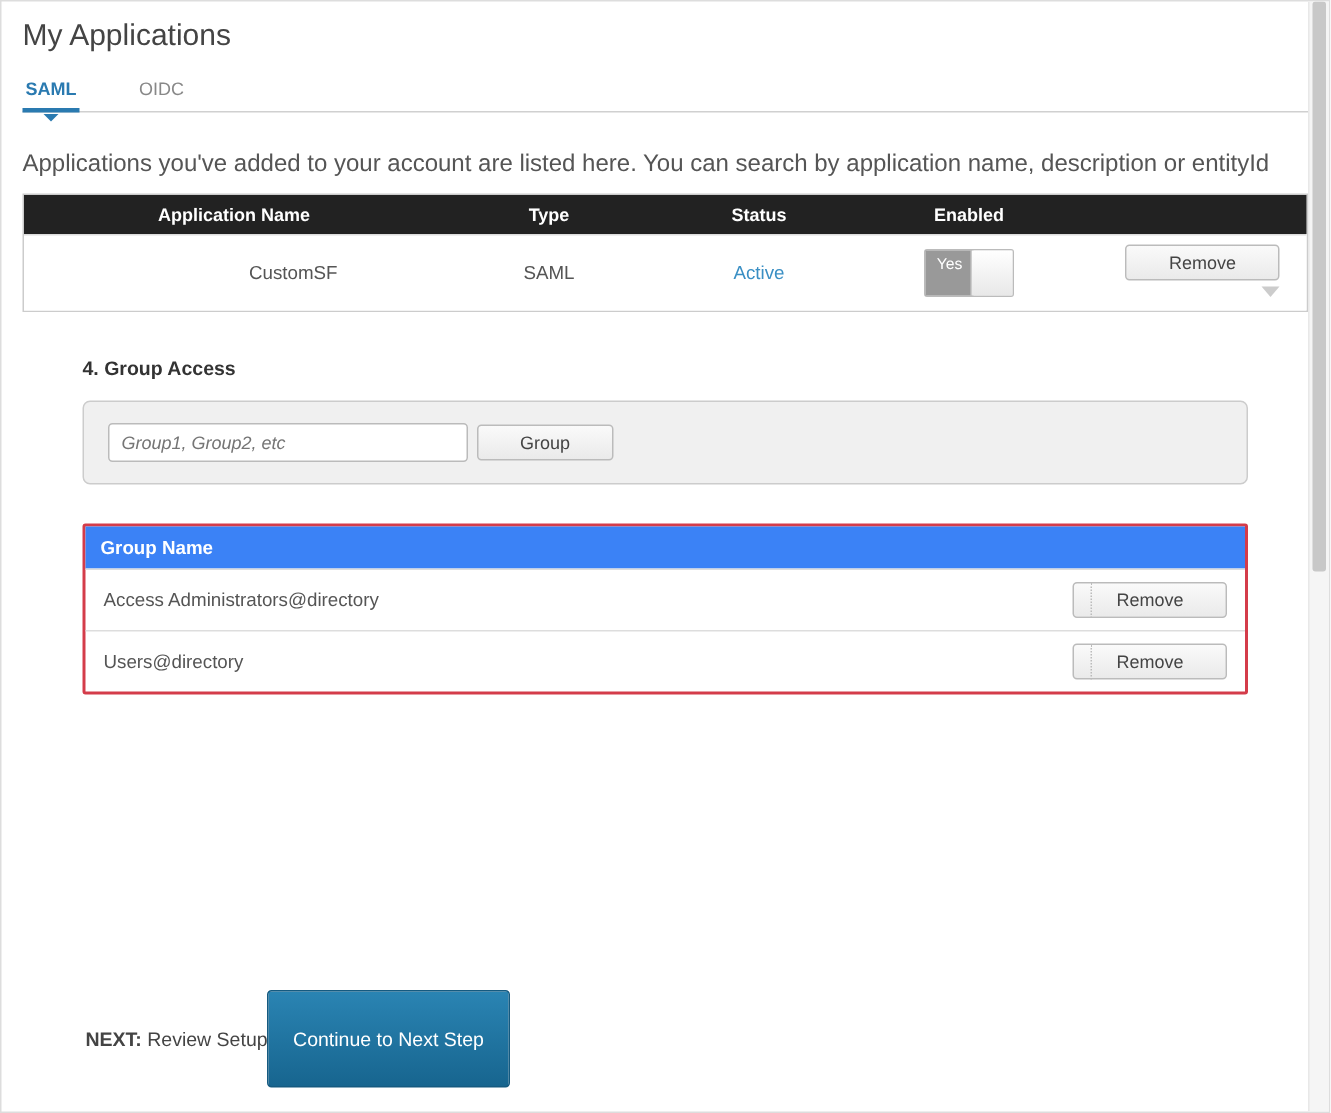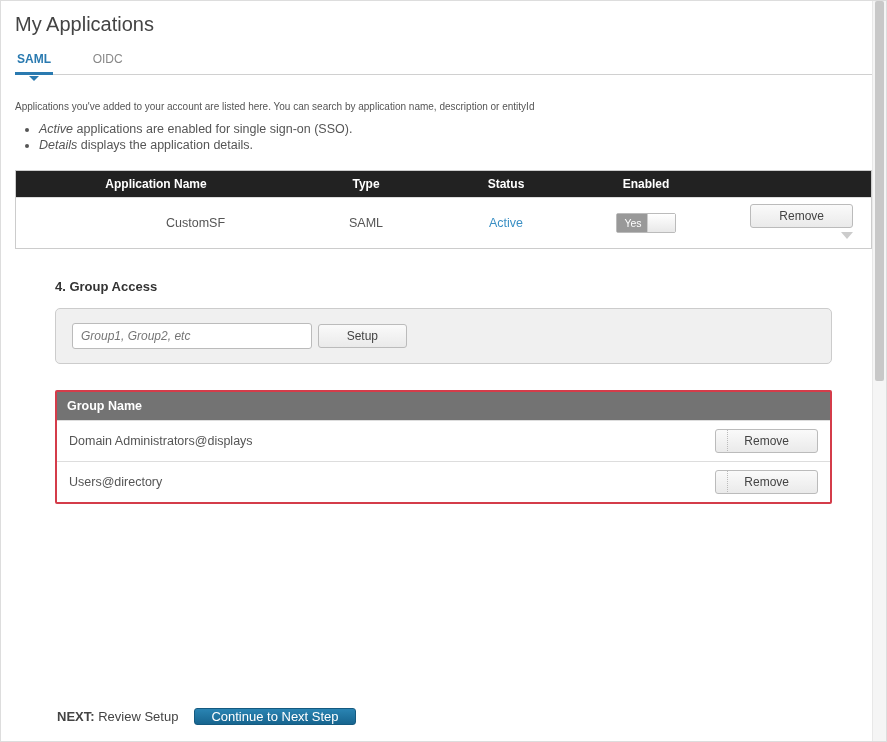--- a/index.html
+++ b/index.html
@@ -74,21 +74,21 @@
     bottom: -7px;
     left: 50%;
     margin-left: -5px;
     width: 0;
     height: 0;
     border-left: 5px solid transparent;
     border-right: 5px solid transparent;
     border-top: 5px solid #2a7ab0;
   }
   .intro {
-    font-size: 10px;
+    font-size: 16px;
     color: #555;
     margin-bottom: 10px;
   }
   ul.notes {
     margin: 6px 0 18px 24px;
     font-size: 12.5px;
     color: #555;
   }
   ul.notes li { margin-bottom: 2px; }
   ul.notes em { font-style: italic; }
@@ -118,21 +118,21 @@
     background: #fff;
     border-top: 1px solid #ddd;
     font-size: 12.5px;
     color: #555;
   }
   .app-row .col-name { text-align: left; padding-left: 150px;}
   .status-active { color: #3a8fc4; }
   .toggle {
     display: inline-block;
     width: 60px;
-    height: 20px;
+    height: 32px;
     border: 1px solid #bbb;
     border-radius: 2px;
     background: #f3f3f3;
     position: relative;
     vertical-align: middle;
   }
   .toggle .toggle-label {
     position: absolute;
     left: 0;
     top: 0;
@@ -207,21 +207,21 @@
     color: #999;
     vertical-align: middle;
   }
   .search-box .btn { vertical-align: middle; margin-left:2px;}
 
   .group-table {
     border: 2px solid #d43c4a;
     border-radius: 2px;
   }
   .group-head {
-    background: #737373;
+    background: #3b82f6;
     color: #fff;
     font-weight: bold;
     font-size: 12.5px;
     padding: 7px 10px;
   }
   .group-row {
     display:flex;
     align-items:center;
     justify-content: space-between;
     padding: 8px 12px;
@@ -250,49 +250,40 @@
   }
   .footer .next-label {
     font-size: 13px;
     color: #444;
   }
   .footer .next-label b { font-weight: bold; }
   .btn-primary {
     background: linear-gradient(#2a84b3,#17658f);
     color: #fff;
     border: 1px solid #155a80;
-    padding: 0 16px;
+    padding: 24px 16px;
     font-size: 13px;
     border-radius: 3px;
     cursor: pointer;
-    margin-left: 16px;
   }
 </style>
 </head>
 <body>
 
 <div class="page">
 
   <h1 class="page-title">My Applications</h1>
 
   <div class="tabs">
     <span class="tab active">SAML</span>
     <span class="tab">OIDC</span>
   </div>
 
   <p class="intro">Applications you've added to your account are listed here. You can search by application name, description or entityId</p>
 
-  <ul class="notes">
-    <li>
-      <em>Active</em><span> applications are enabled for single sign-on (SSO).</span>
-    </li>
-    <li>
-      <em>Details</em><span> displays the application details.</span>
-    </li>
-  </ul>
 
   <div class="app-table">
     <div class="app-table-head">
       <div class="col-name">Application Name</div>
       <div class="col-type">Type</div>
       <div class="col-status">Status</div>
       <div class="col-enabled">Enabled</div>
       <div class="col-actions"></div>
     </div>
     <div class="app-row">
@@ -310,27 +301,27 @@
         <span class="chevron"></span>
       </div>
     </div>
   </div>
 
   <div class="step">
     <h3>4. Group Access</h3>
 
     <div class="search-box">
       <input type="text" placeholder="Group1, Group2, etc" style="">
-      <span class="btn">Setup</span>
+      <span class="btn">Group</span>
     </div>
 
     <div class="group-table">
       <div class="group-head">Group Name</div>
       <div class="group-row">
-        <span>Domain Administrators@displays</span>
+        <span>Access Administrators@directory</span>
         <span class="sep"></span>
         <span class="btn">Remove</span>
       </div>
       <div class="group-row">
         <span>Users@directory</span>
         <span class="sep"></span>
         <span class="btn">Remove</span>
       </div>
     </div>
   </div>

